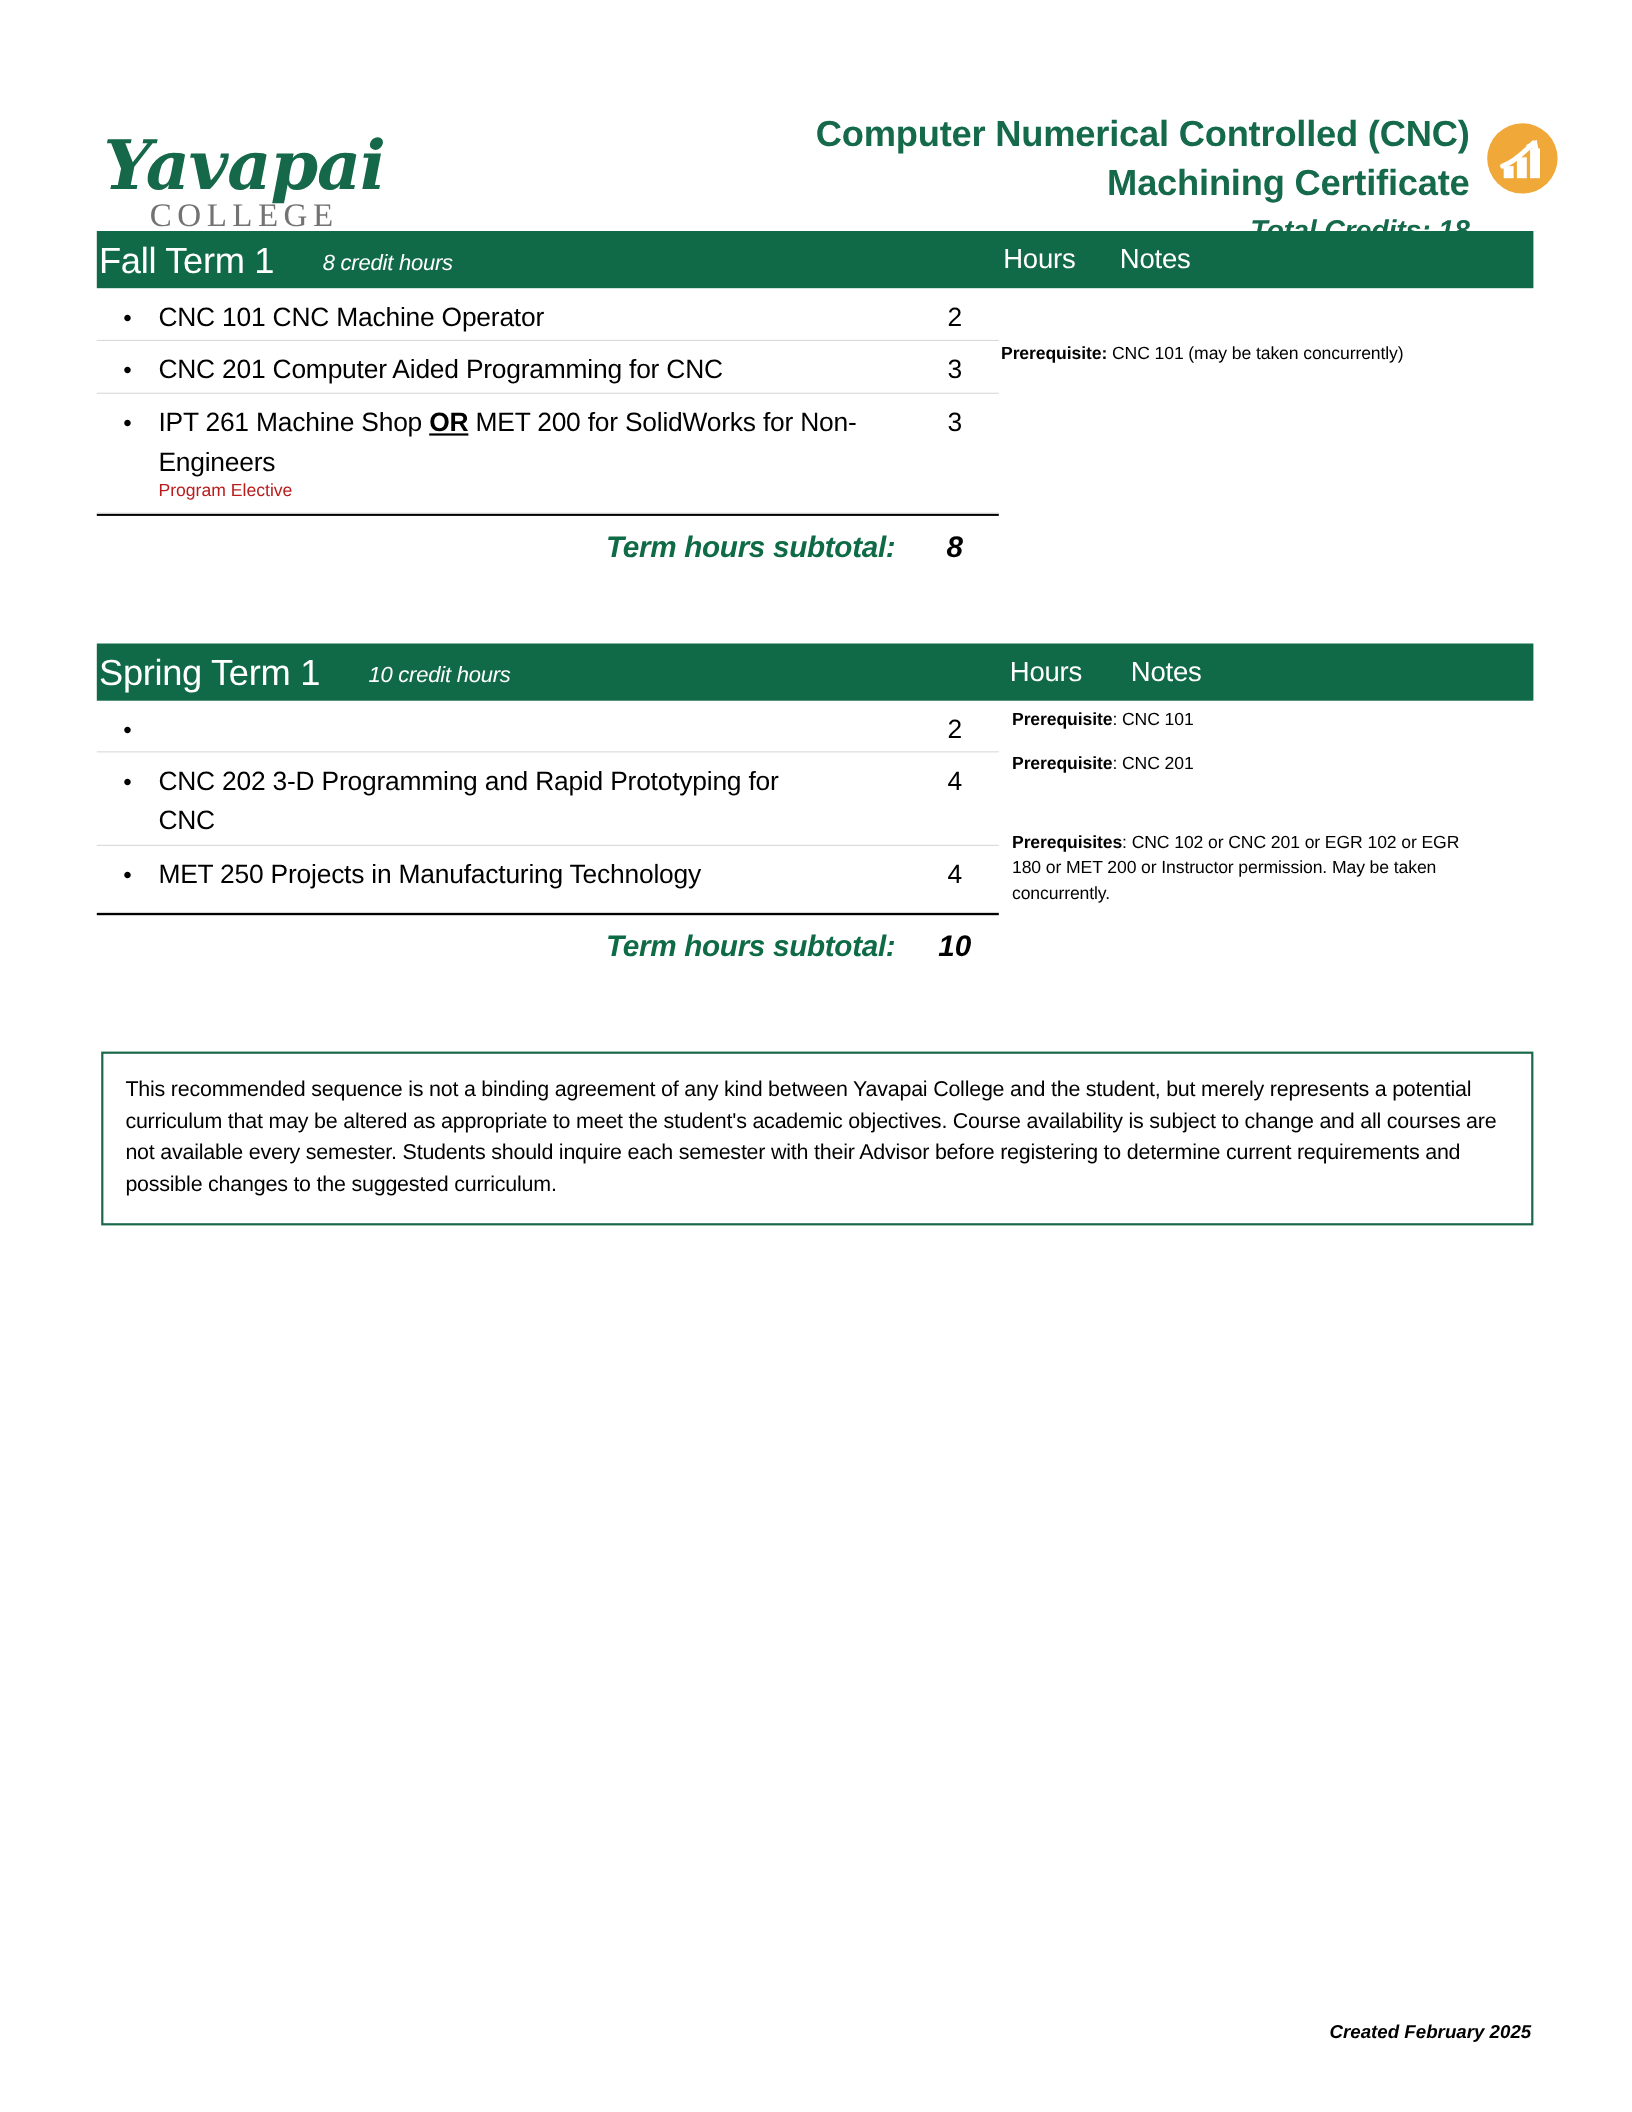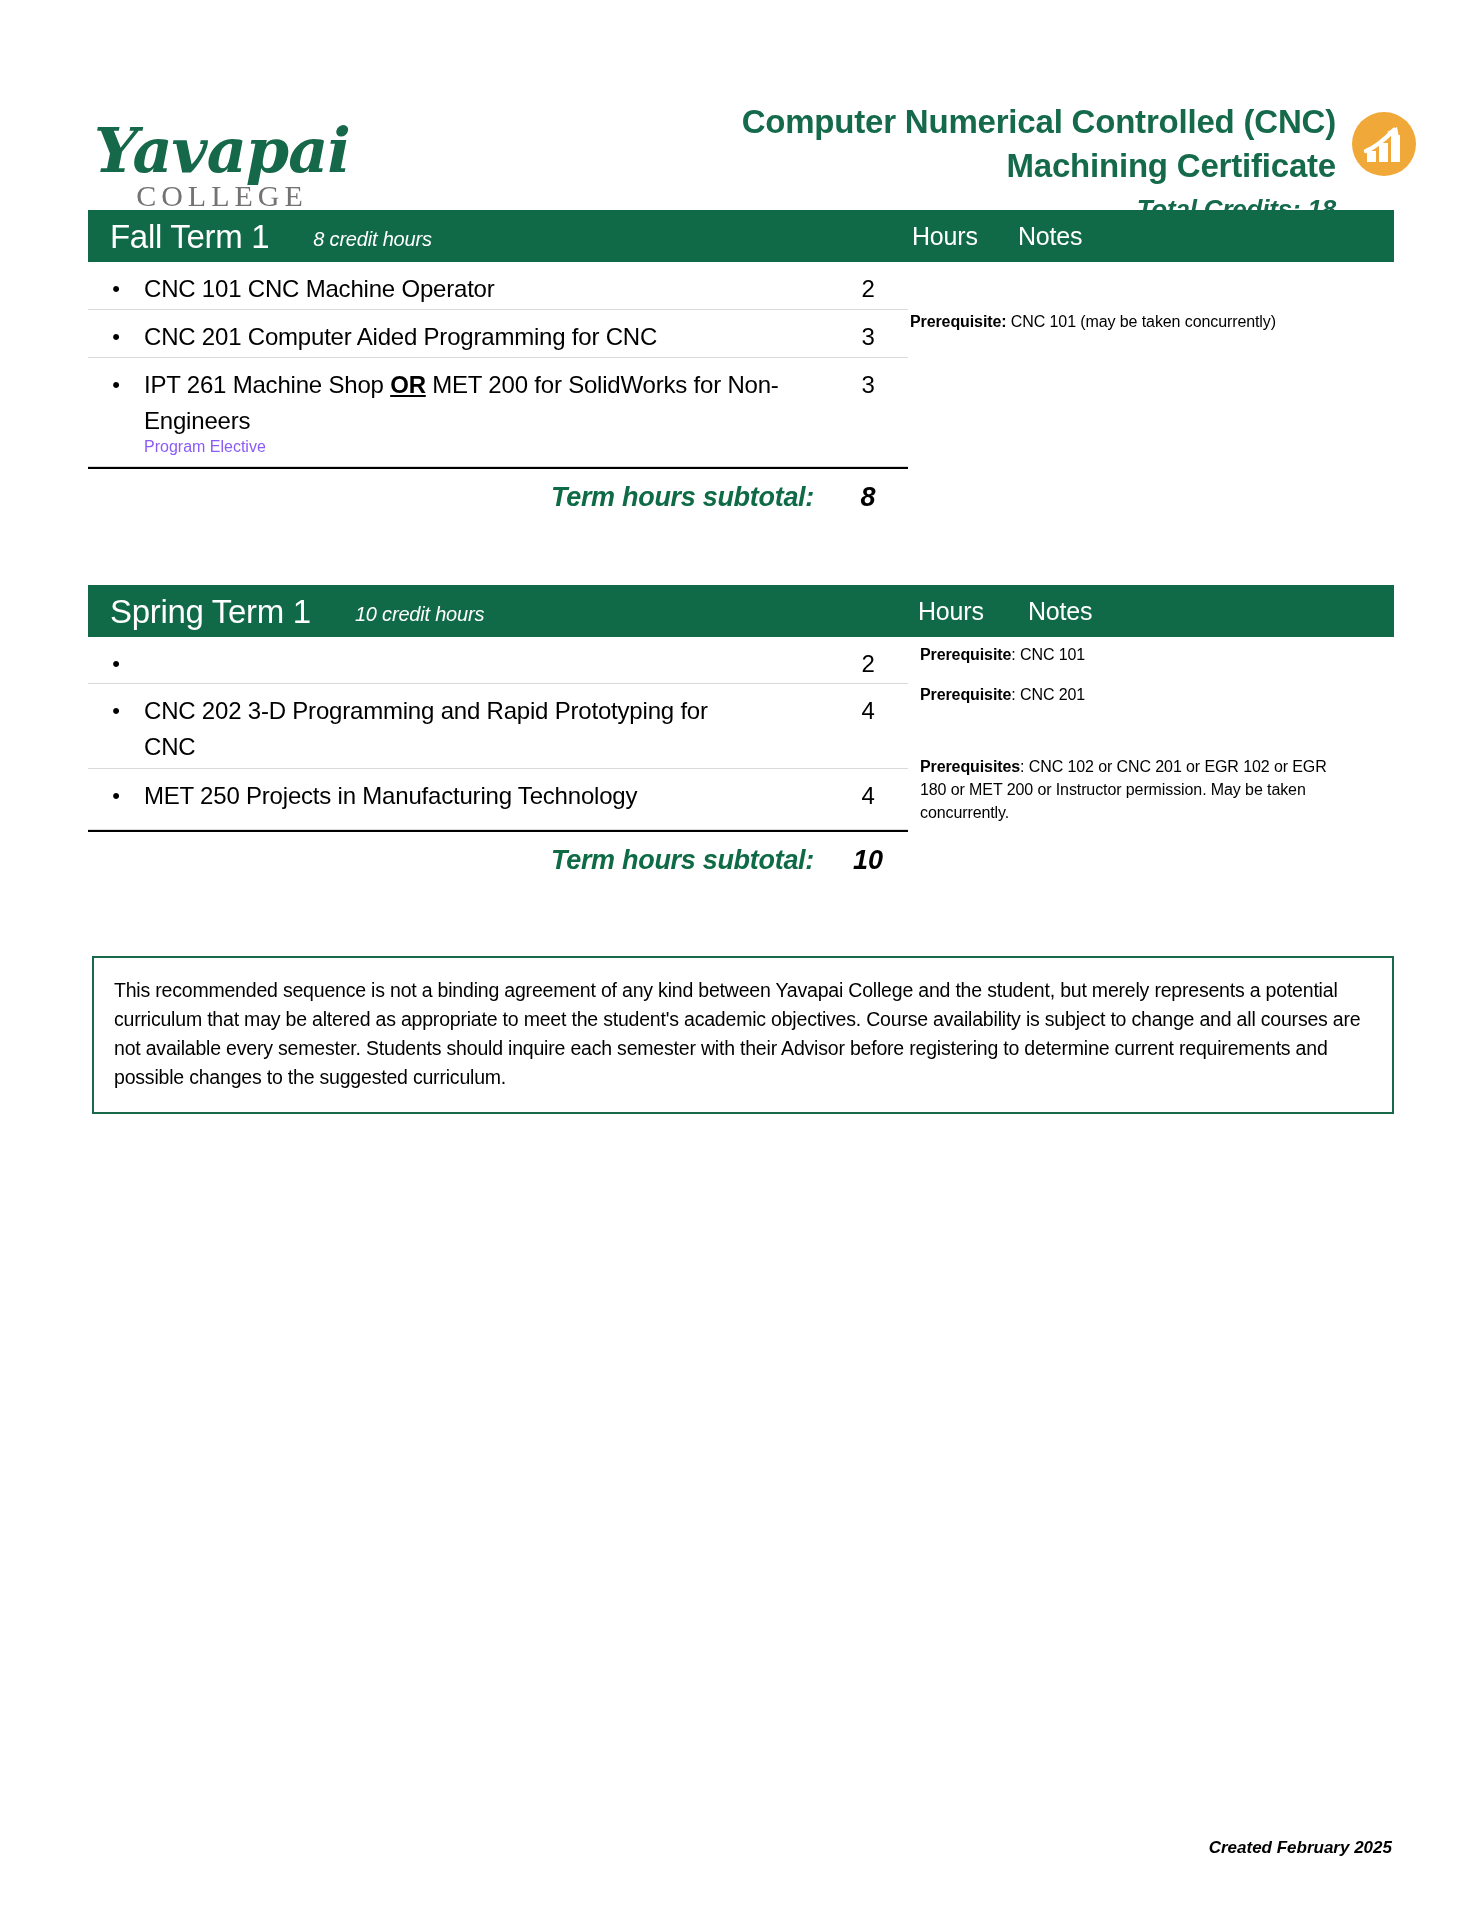--- a/index.html
+++ b/index.html
@@ -110,21 +110,21 @@
     color: #ffffff;
     height: 52px;
     display: flex;
     align-items: center;
     position: relative;
   }
   .term-head .term-name {
     font-family: "Liberation Sans", sans-serif;
     font-size: 33px;
     font-weight: normal;
-    padding-left: 22px;
+    padding-left: 2px;
     letter-spacing: -0.3px;
     line-height: 1;
   }
   .term-head .term-credits {
     font-family: "Liberation Sans", sans-serif;
     font-size: 20px;
     font-style: italic;
     margin-left: 44px;
     letter-spacing: -0.2px;
     position: relative;
@@ -181,21 +181,21 @@
     letter-spacing: -0.2px;
     padding-right: 16px;
   }
   .course-text .or {
     font-weight: bold;
     text-decoration: underline;
   }
   .elective-note {
     font-family: "Liberation Sans", sans-serif;
     font-size: 16px;
-    color: #8b5cf6;
+    color: #b91c1c;
     margin-left: 56px;
     margin-top: -2px;
     line-height: 20px;
   }
   .col-hours {
     width: 80px;
     box-sizing: border-box;
     text-align: center;
     font-family: "Liberation Sans", sans-serif;
     font-size: 24px;

